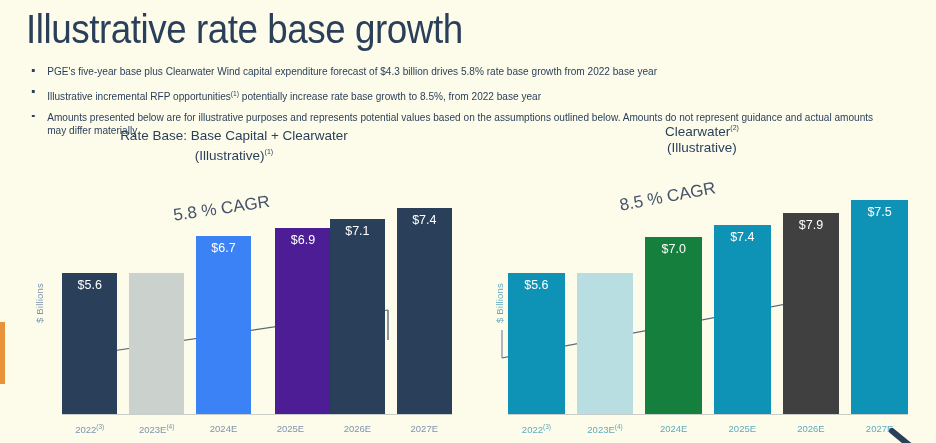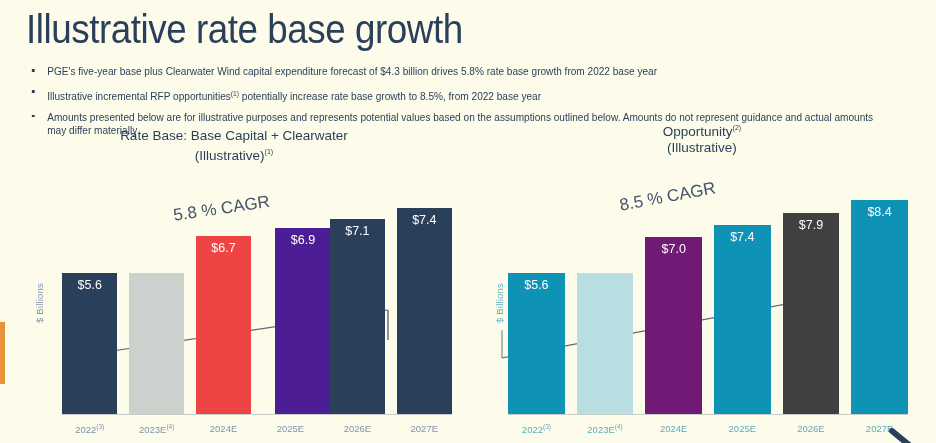--- a/index.html
+++ b/index.html
@@ -211,21 +211,21 @@
           <div class="bar" style="height:63%; background:#2A3F5A;">
             <span class="bar-value">$5.6</span>
           </div>
         </div>
         <div class="bar-slot">
           <div class="bar" style="height:63%; background:#CBD1CD;">
             <span class="bar-value" style="color:#CBD1CD;"></span>
           </div>
         </div>
         <div class="bar-slot">
-          <div class="bar" style="height:79.5%; background:#ef4444;">
+          <div class="bar" style="height:79.5%; background:#3b82f6;">
             <span class="bar-value">$6.7</span>
           </div>
         </div>
         <div class="bar-slot">
           <div class="bar" style="height:83%; background:#4c1d95;margin-left:25px;">
             <span class="bar-value">$6.9</span>
           </div>
         </div>
         <div class="bar-slot">
           <div class="bar" style="height:87%; background:#2A3F5A;">
@@ -246,21 +246,21 @@
       <div class="xlabel"><span>2023E</span><span class="sup">(4)</span></div>
       <div class="xlabel"><span>2024E</span></div>
       <div class="xlabel"><span>2025E</span></div>
       <div class="xlabel"><span>2026E</span></div>
       <div class="xlabel"><span>2027E</span></div>
     </div>
   </div>
 
   <div class="chart" id="chart-right">
     <div class="chart-title">
-      <div><span>Opportunity</span><span class="sup">(2)</span></div>
+      <div><span>Clearwater</span><span class="sup">(2)</span></div>
       <div>(Illustrative)</div>
     </div>
 
     <div class="axis-label">$ Billions</div>
 
     <svg class="cagr-svg">
       <line x1="34" y1="240" x2="34" y2="212" stroke="#9AA5B1" stroke-width="1.6"></line>
       <line x1="34" y1="240" x2="360" y2="178" stroke="#5A6878" stroke-width="1.2"></line>
       <line x1="360" y1="178" x2="360" y2="210" stroke="#5A6878" stroke-width="1.4"></line>
     </svg>
@@ -272,37 +272,37 @@
           <div class="bar" style="height:63%; background:#0E92B5;">
             <span class="bar-value">$5.6</span>
           </div>
         </div>
         <div class="bar-slot">
           <div class="bar" style="height:63%; background:#B8DEE2;">
             <span class="bar-value" style="color:#B8DEE2;"></span>
           </div>
         </div>
         <div class="bar-slot">
-          <div class="bar" style="height:79%; background:#701a75;">
+          <div class="bar" style="height:79%; background:#15803d;">
             <span class="bar-value">$7.0</span>
           </div>
         </div>
         <div class="bar-slot">
           <div class="bar" style="height:84.5%; background:#0E92B5;">
             <span class="bar-value">$7.4</span>
           </div>
         </div>
         <div class="bar-slot">
           <div class="bar" style="height:90%; background:#404040;">
             <span class="bar-value">$7.9</span>
           </div>
         </div>
         <div class="bar-slot">
           <div class="bar" style="height:95.5%; background:#0E92B5;">
-            <span class="bar-value">$8.4</span>
+            <span class="bar-value">$7.5</span>
           </div>
         </div>
       </div>
       <div class="axis-line"></div>
     </div>
 
     <div class="xlabels" style="left:40px; width:400px;">
       <div class="xlabel"><span>2022</span><span class="sup">(3)</span></div>
       <div class="xlabel"><span>2023E</span><span class="sup">(4)</span></div>
       <div class="xlabel"><span>2024E</span></div>

